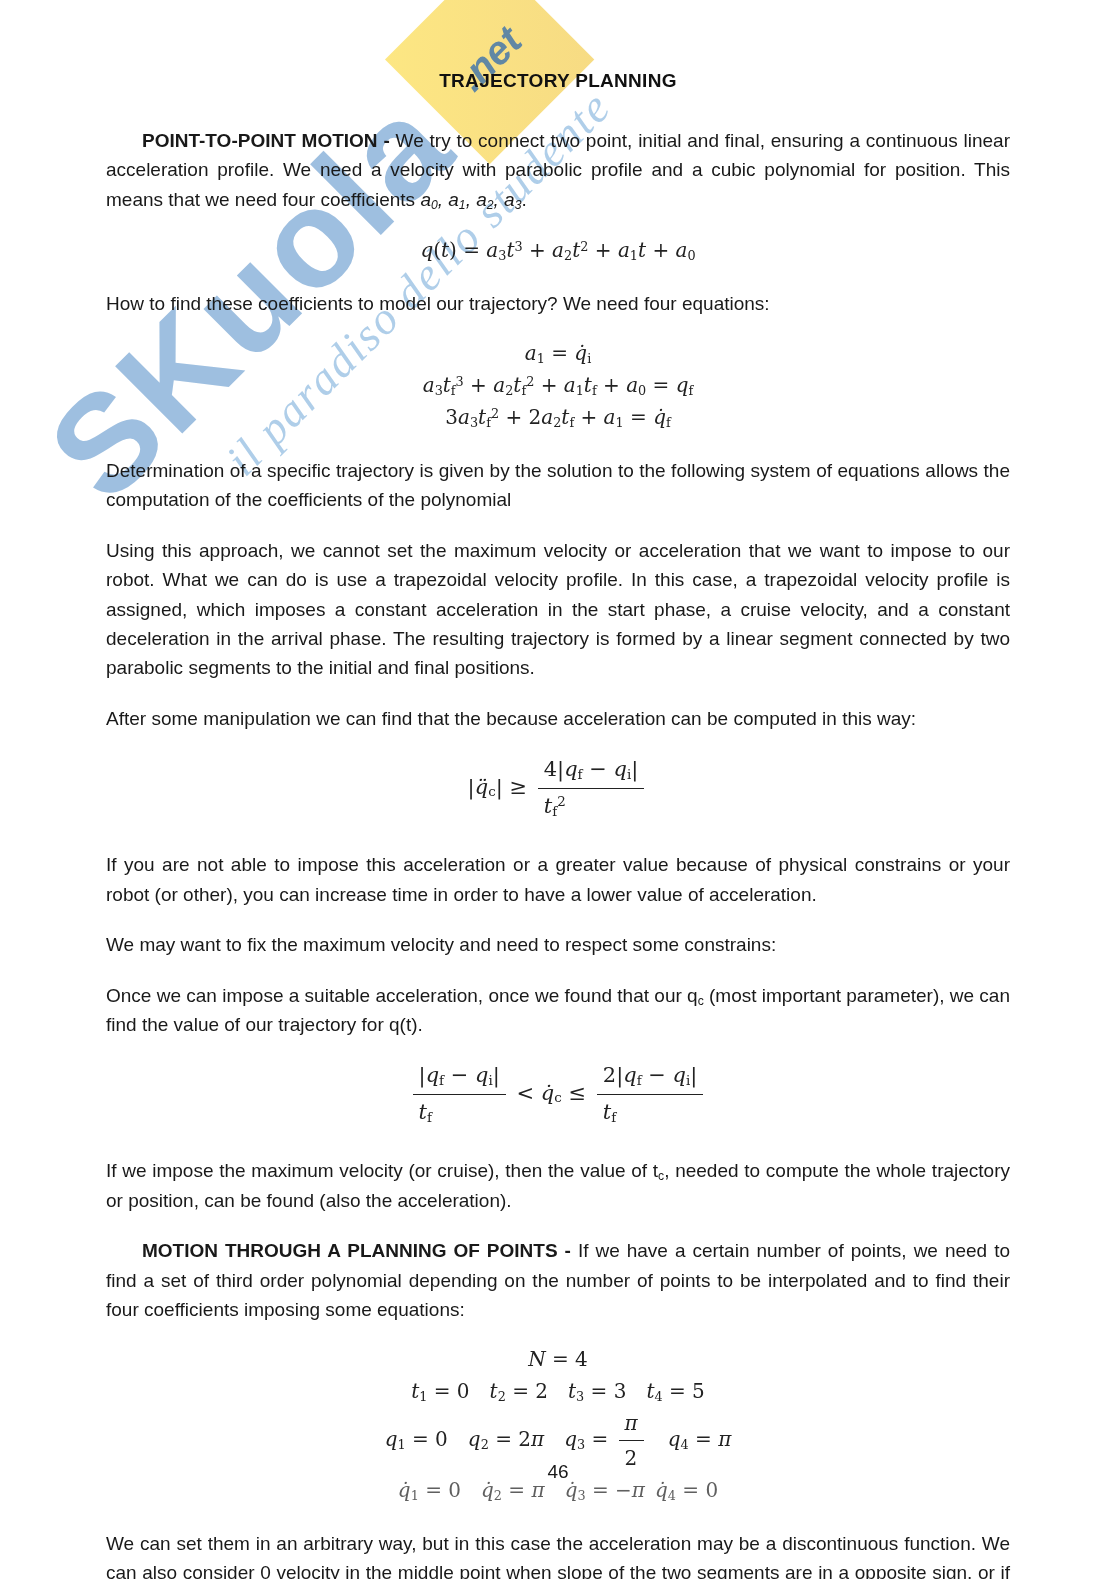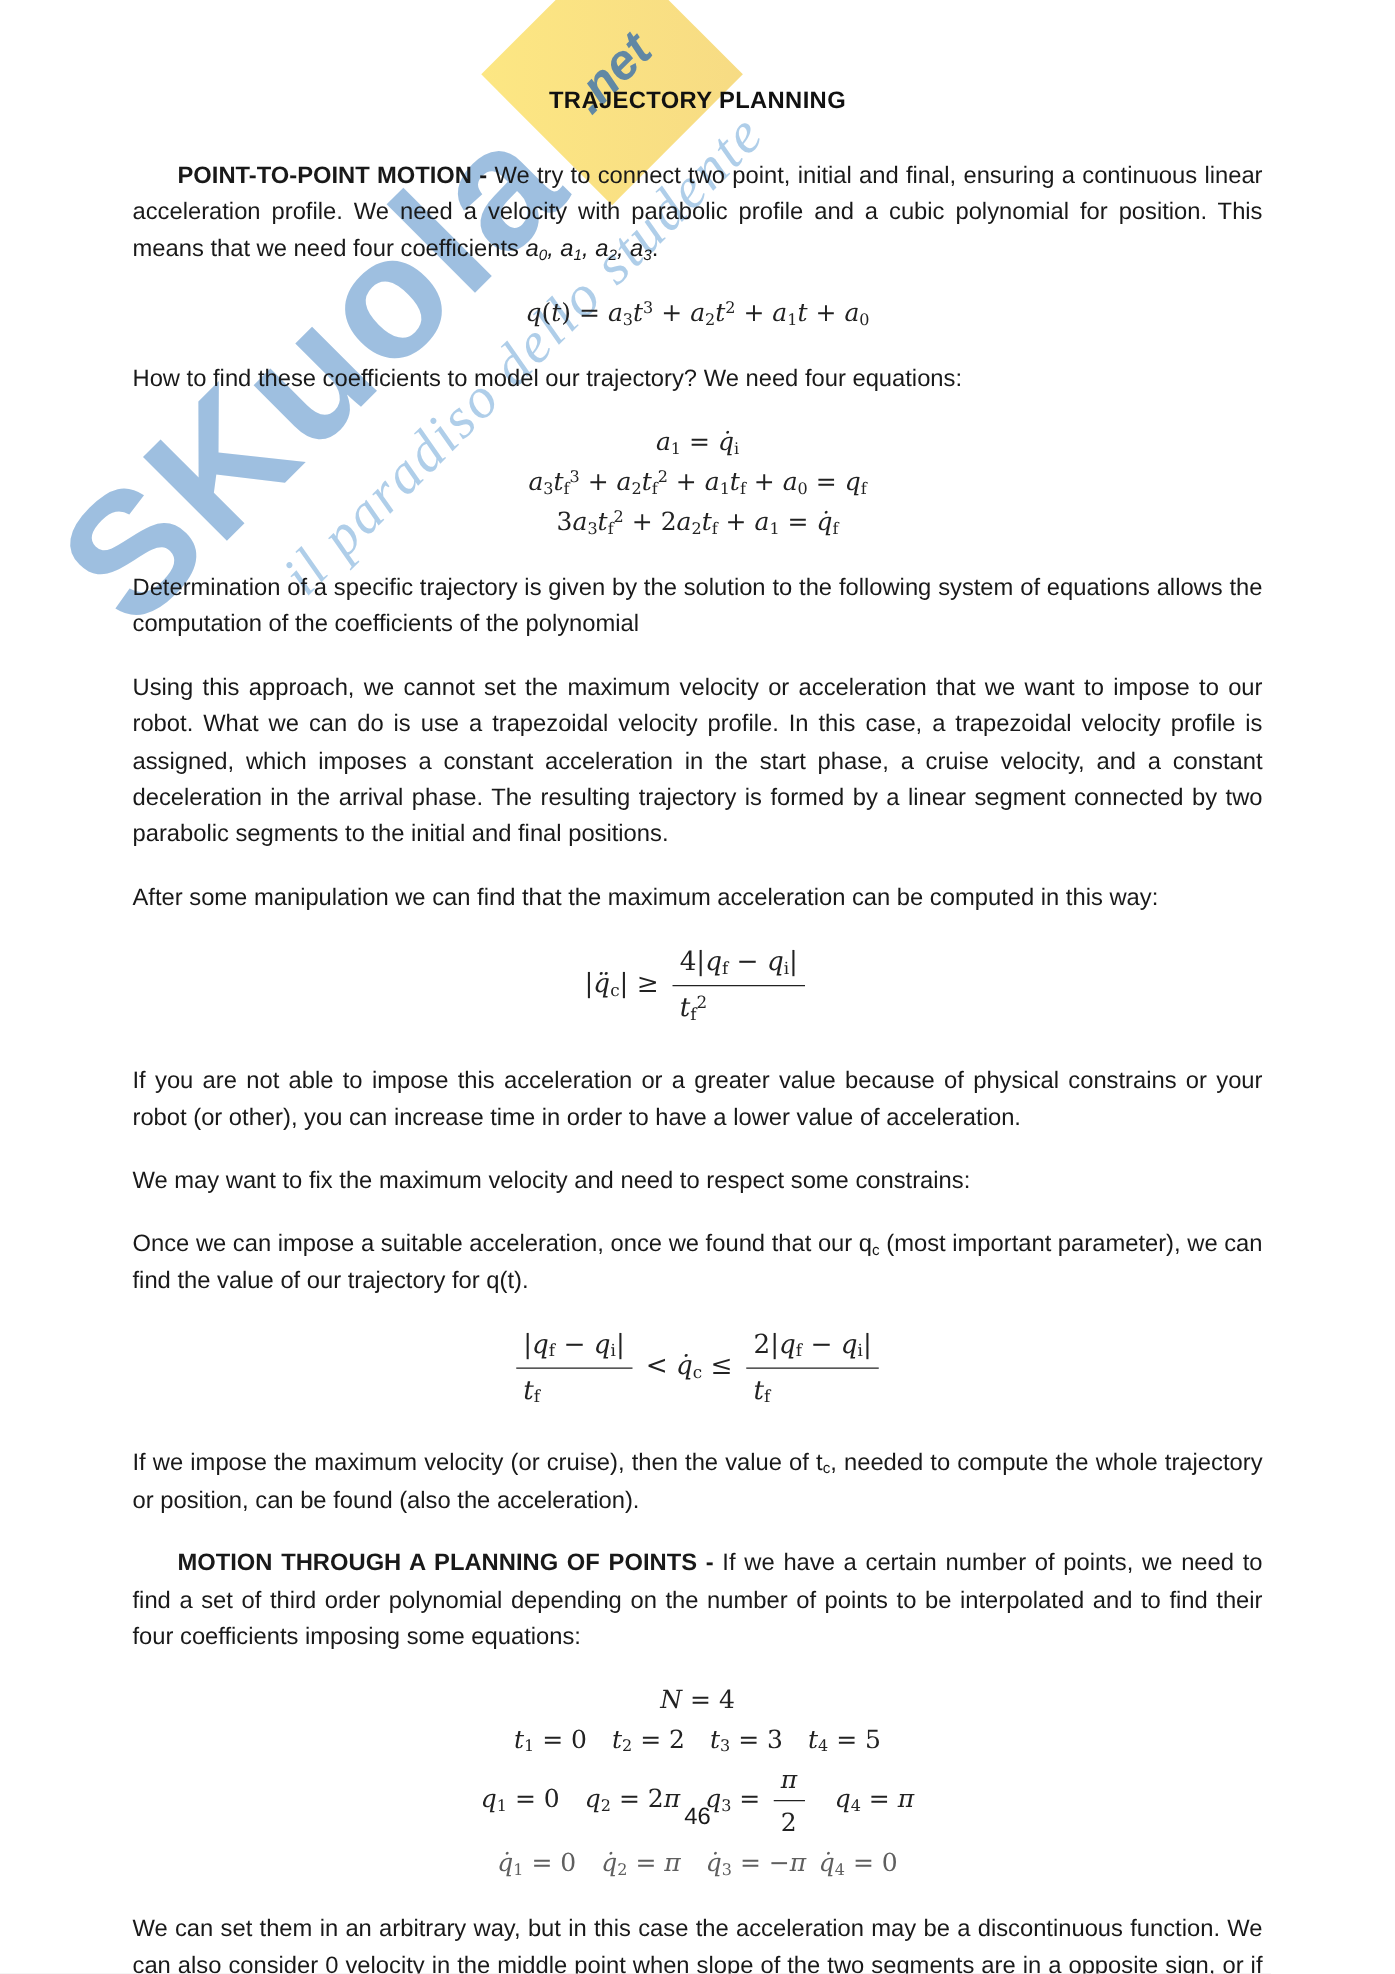--- a/index.html
+++ b/index.html
@@ -48,21 +48,21 @@
     text-align:center; font-family:"DejaVu Serif", serif;
     font-size:20px; color:#222; margin:2px 0 24px 0; line-height:1.5;
   }
   .equation.display { font-size:21px; margin:10px 0 28px 0; }
   .eq-stack div { margin:2px 0; }
   .eq-stack { margin-top:-2px; }
   .muted { color:#5f5f5f; }
   .frac { display:inline-block; vertical-align:middle; text-align:left; margin:0 4px; }
   .frac .num { display:block; border-bottom:1.4px solid #222; padding:0 6px 2px 6px; }
   .frac .den { display:block; padding:2px 6px 0 6px; }
-  .footer { position:absolute; left:0; right:0; bottom:114px; text-align:center;
+  .footer { position:absolute; left:0; right:0; bottom:96px; text-align:center;
             font-size:19px; color:#191919; z-index:1; }
 </style>
 </head>
 <body>
 
 <div class="page">
 
   <div class="watermark" aria-hidden="true">
     <div class="wm-row">
       <span class="wm-brand">SKuola</span>
@@ -91,21 +91,21 @@
     <div class="equation eq-stack">
       <div><i>a</i><sub>1</sub> = <i>q̇</i><sub>i</sub></div>
       <div><i>a</i><sub>3</sub><i>t</i><sub>f</sub><sup>3</sup> + <i>a</i><sub>2</sub><i>t</i><sub>f</sub><sup>2</sup> + <i>a</i><sub>1</sub><i>t</i><sub>f</sub> + <i>a</i><sub>0</sub> = <i>q</i><sub>f</sub></div>
       <div>3<i>a</i><sub>3</sub><i>t</i><sub>f</sub><sup>2</sup> + 2<i>a</i><sub>2</sub><i>t</i><sub>f</sub> + <i>a</i><sub>1</sub> = <i>q̇</i><sub>f</sub></div>
     </div>
 
     <p class="body-par">Determination of a specific trajectory is given by the solution to the following system of equations allows the computation of the coefficients of the polynomial</p>
 
     <p class="body-par">Using this approach, we cannot set the maximum velocity or acceleration that we want to impose to our robot. What we can do is use a trapezoidal velocity profile. In this case, a trapezoidal velocity profile is assigned, which imposes a constant acceleration in the start phase, a cruise velocity, and a constant deceleration in the arrival phase. The resulting trajectory is formed by a linear segment connected by two parabolic segments to the initial and final positions.</p>
 
-    <p class="body-par">After some manipulation we can find that the maximum acceleration can be computed in this way:</p>
+    <p class="body-par">After some manipulation we can find that the because acceleration can be computed in this way:</p>
 
     <div class="equation display">|<i>q̈</i><sub>c</sub>| ≥ <span class="frac"><span class="num">4|<i>q</i><sub>f</sub> − <i>q</i><sub>i</sub>|</span><span class="den"><i>t</i><sub>f</sub><sup>2</sup></span></span></div>
 
     <p class="body-par">If you are not able to impose this acceleration or a greater value because of physical constrains or your robot (or other), you can increase time in order to have a lower value of acceleration.</p>
 
     <p class="body-par">We may want to fix the maximum velocity and need to respect some constrains:</p>
 
     <p class="body-par">Once we can impose a suitable acceleration, once we found that our q<sub>c</sub> (most important parameter), we can find the value of our trajectory for q(t).</p>
 
     <div class="equation display"><span class="frac"><span class="num">|<i>q</i><sub>f</sub> − <i>q</i><sub>i</sub>|</span><span class="den"><i>t</i><sub>f</sub></span></span> &lt; <i>q̇</i><sub>c</sub> ≤ <span class="frac"><span class="num">2|<i>q</i><sub>f</sub> − <i>q</i><sub>i</sub>|</span><span class="den"><i>t</i><sub>f</sub></span></span></div>

